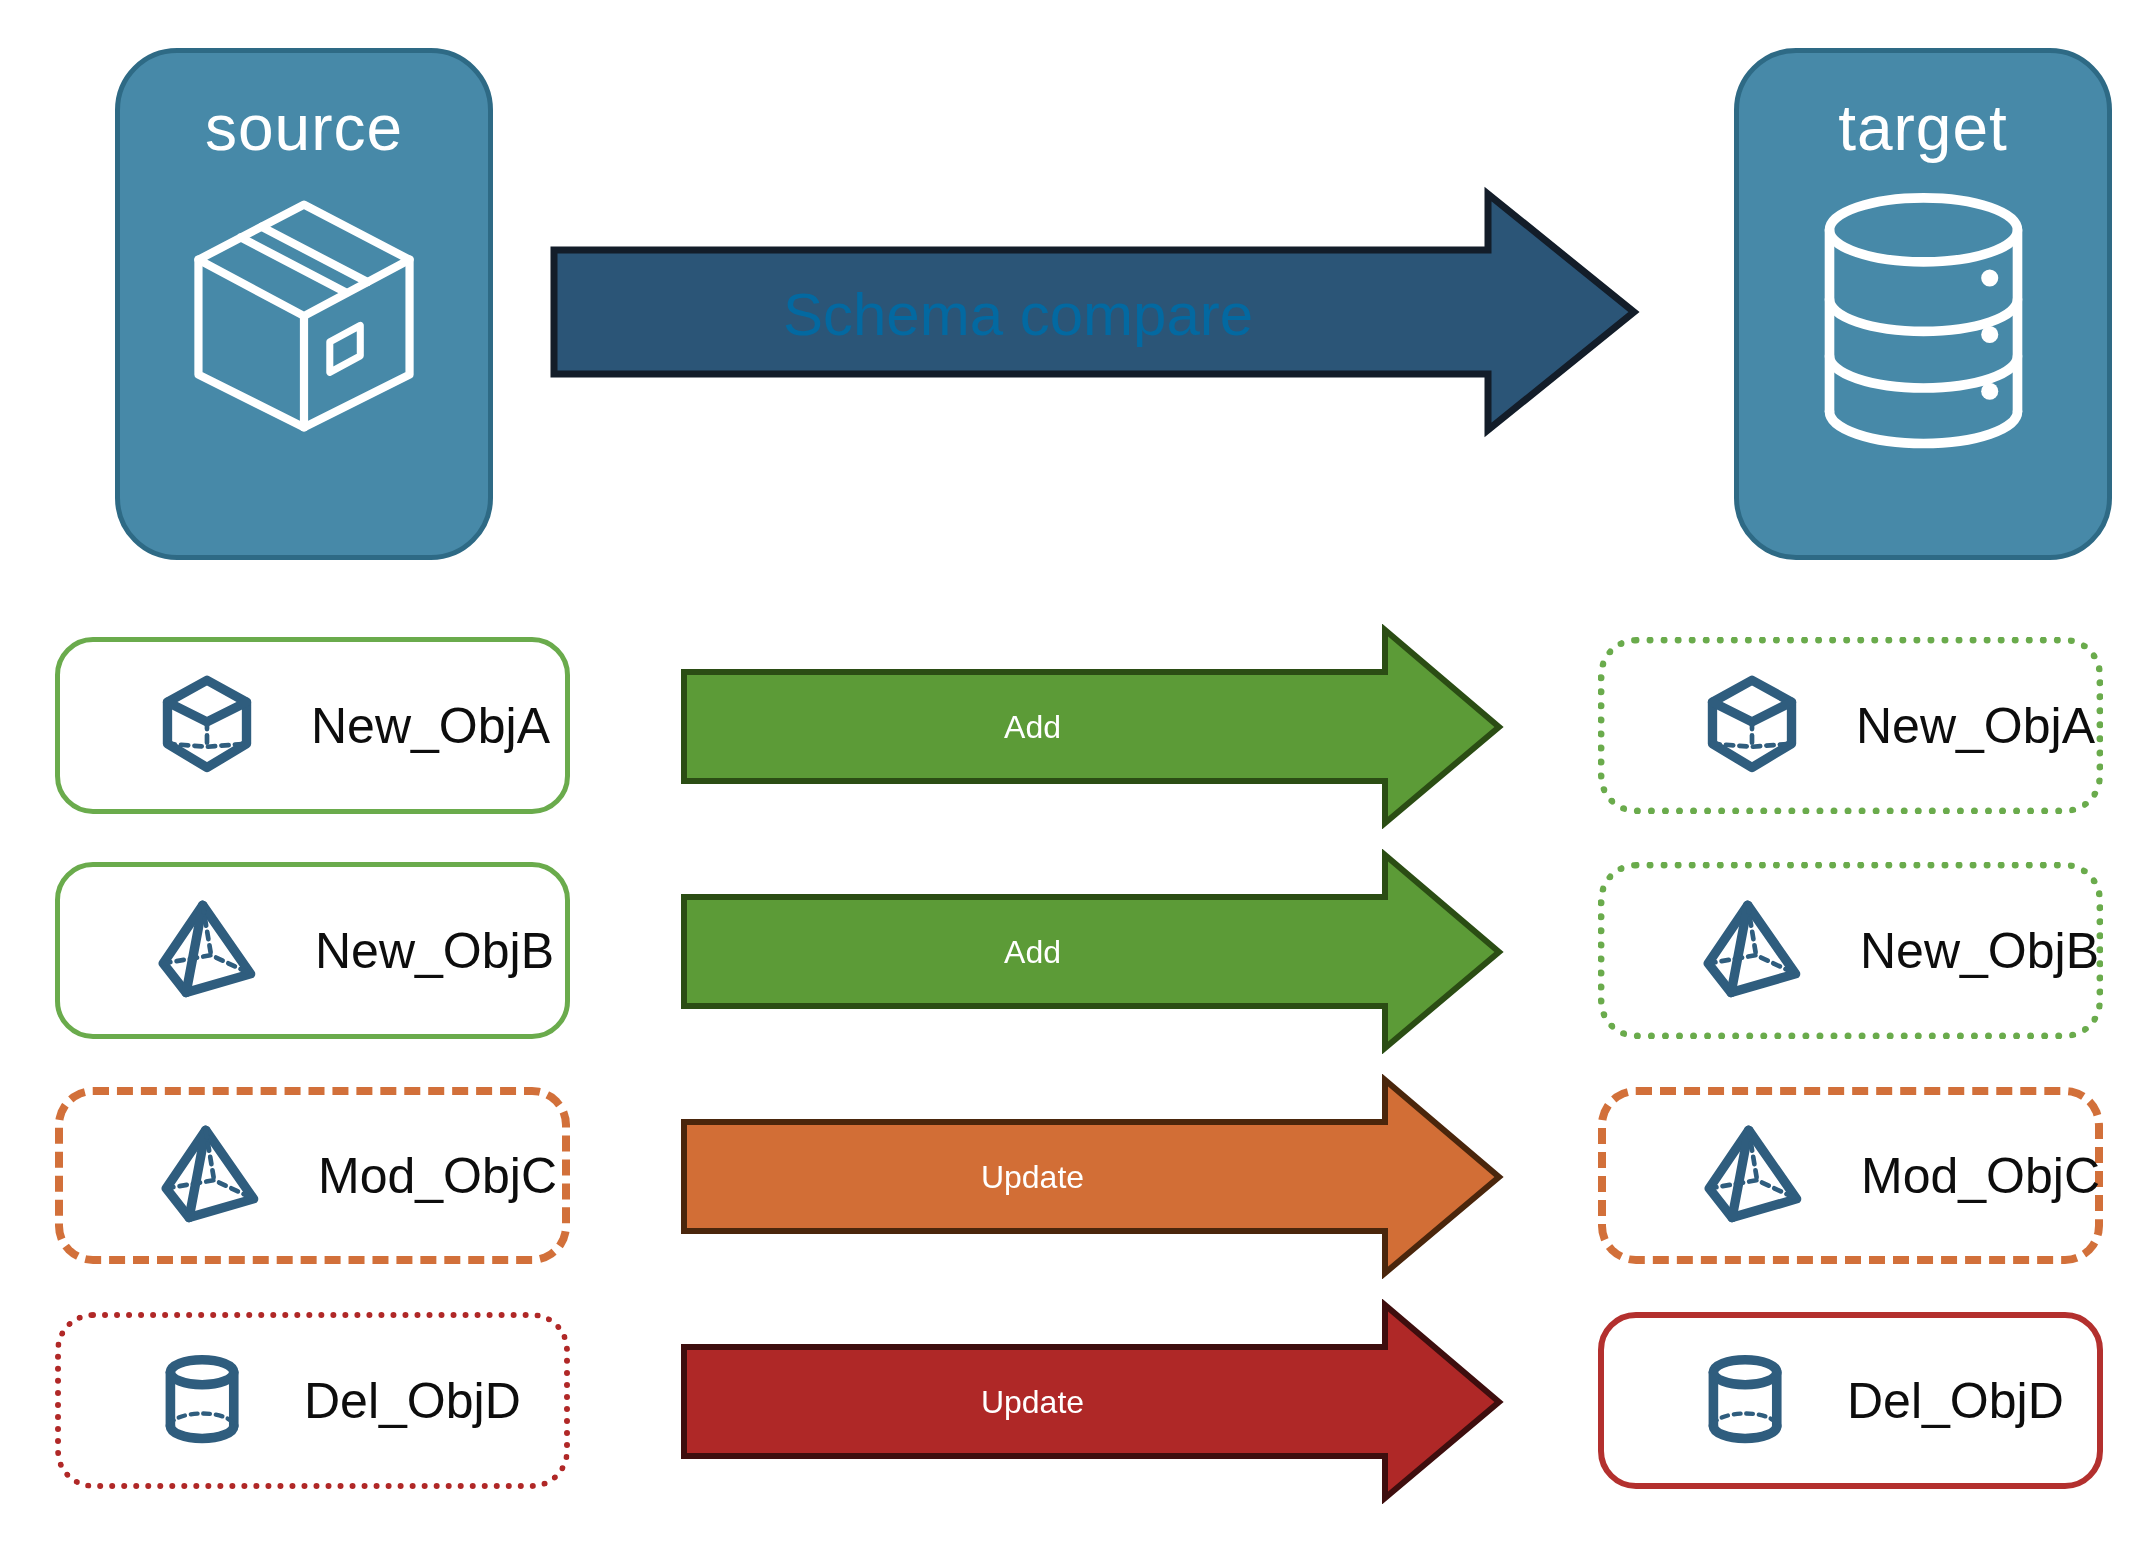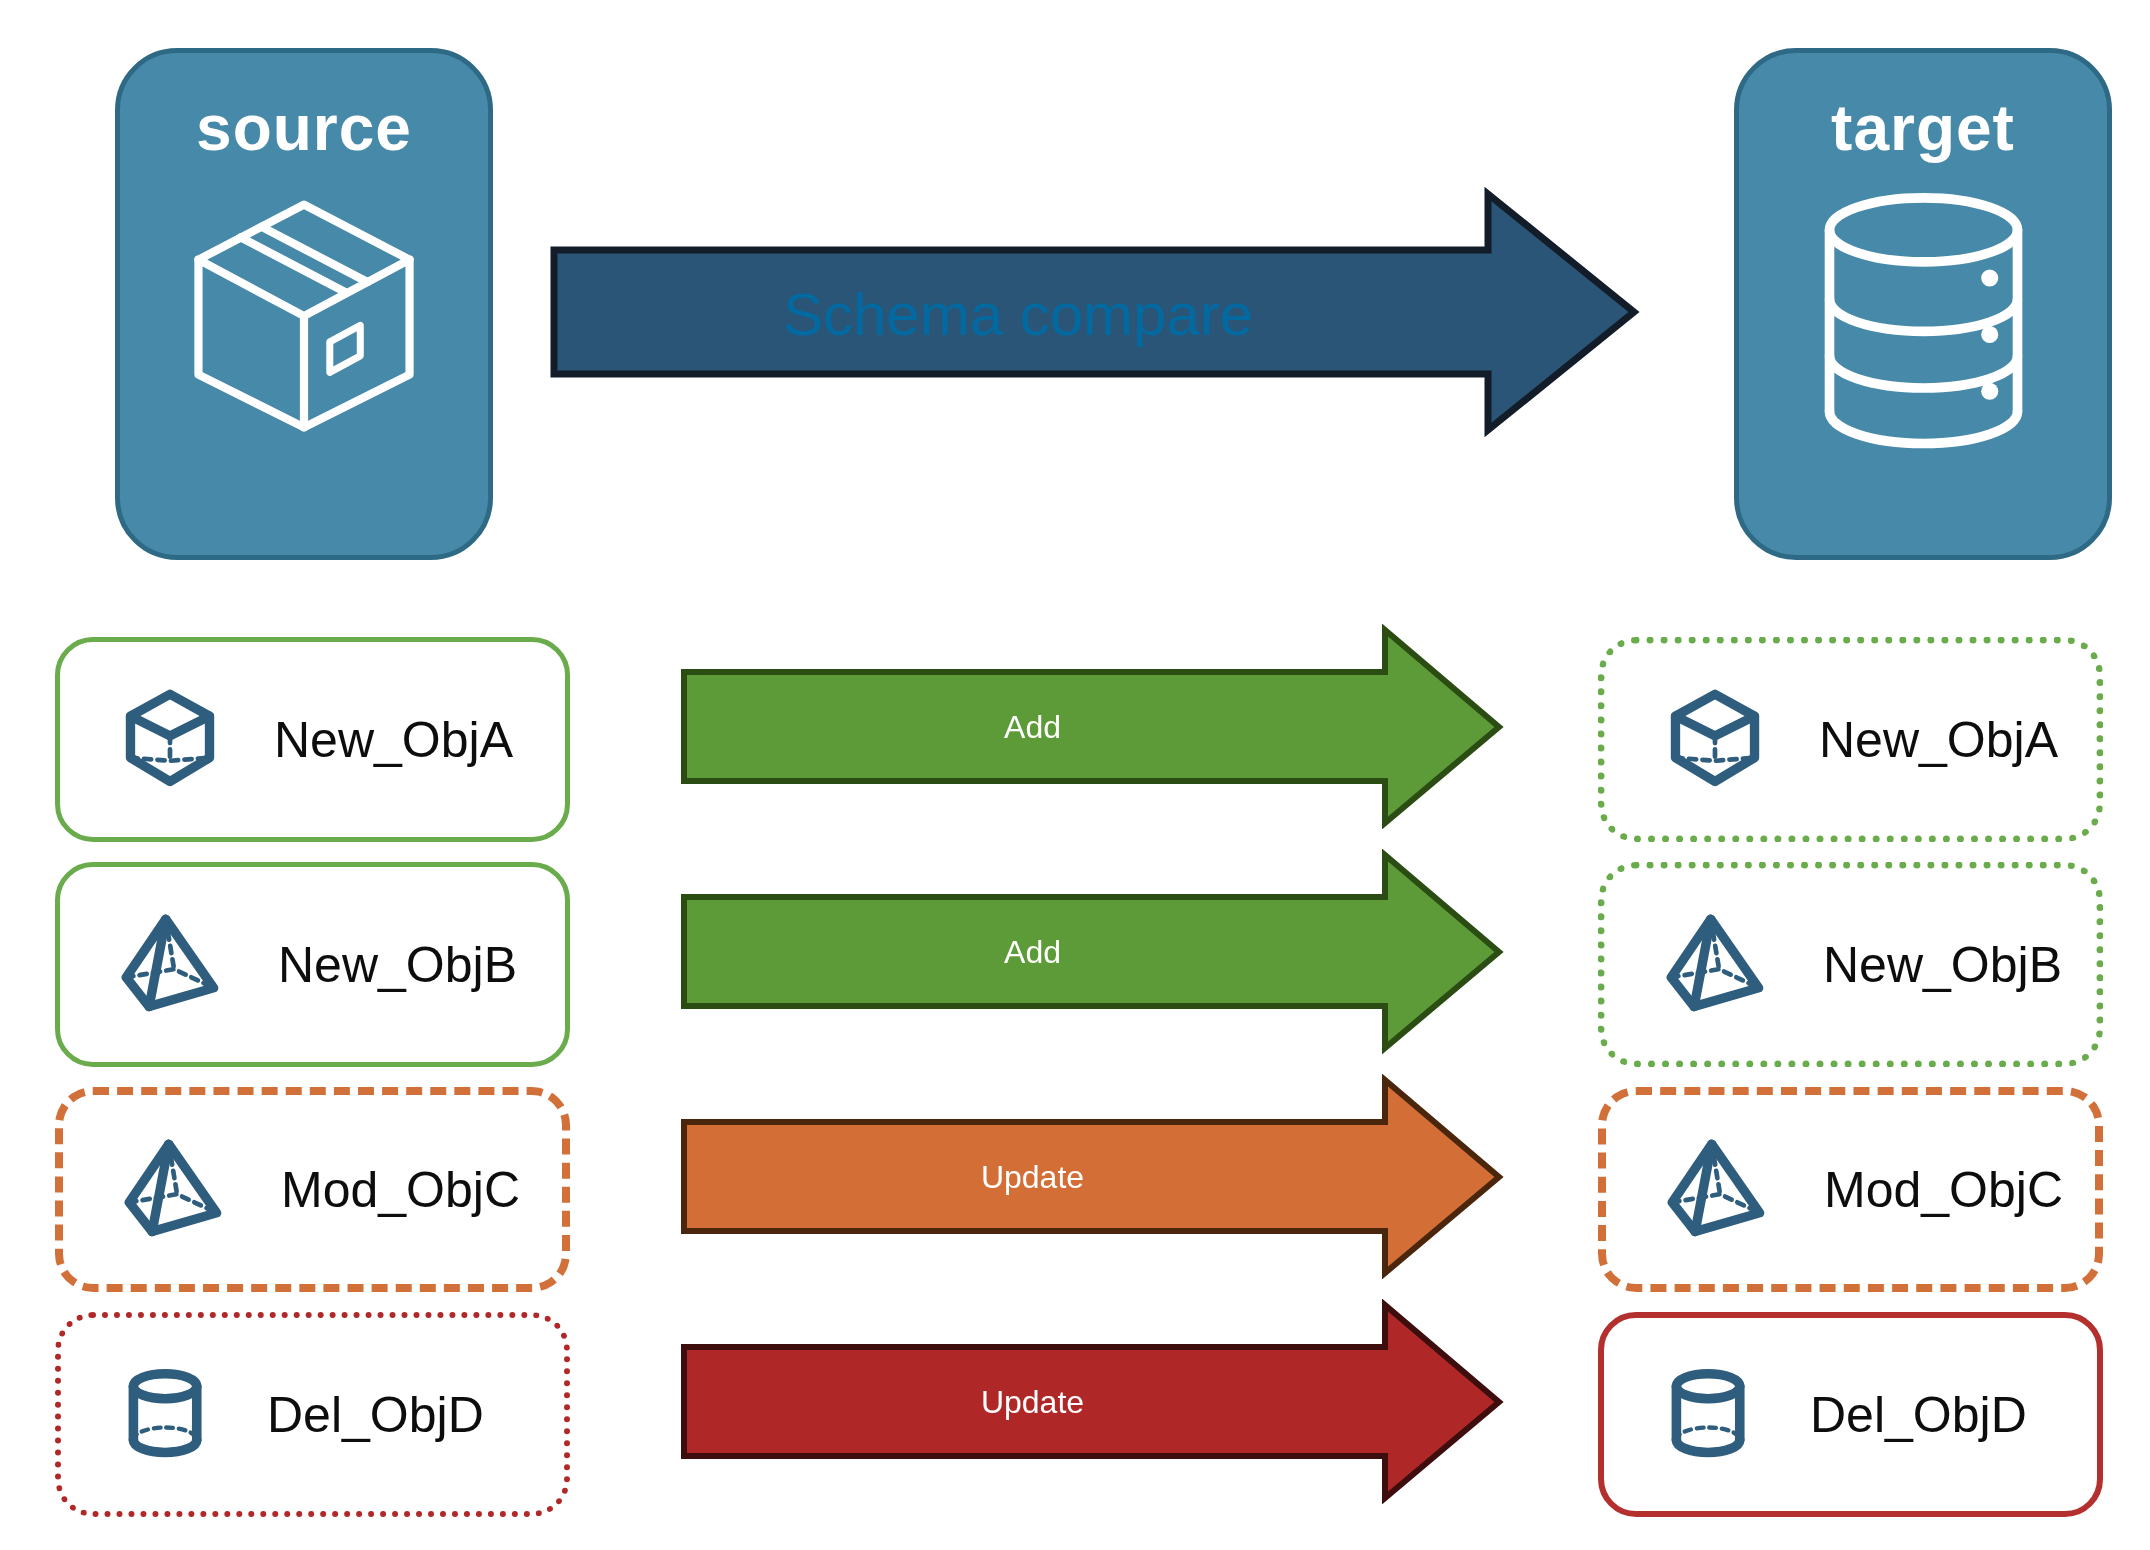--- a/index.html
+++ b/index.html
@@ -9,34 +9,34 @@
   }
   
   .node-box{
     position:absolute;top:48px;width:378px;height:512px;
     background:#4789A8;border:5px solid #2E6A85;border-radius:62px;
     display:flex;flex-direction:column;align-items:center;box-sizing:border-box;
   }
   .node-source{left:115px;}
   .node-target{left:1734px;}
   .node-label{
-    margin-top:38px;color:#ffffff;font-weight:bold;font-size:64px;letter-spacing:1px;
+    margin-top:38px;color:#ffffff;font-weight:normal;font-size:64px;letter-spacing:1px;
   }
   .node-icon{margin-top:22px;}
   
   .main-arrow{position:absolute;left:548px;top:186px;}
   .main-arrow-label{
     position:absolute;left:548px;top:252px;width:940px;height:124px;
     display:flex;align-items:center;justify-content:center;
     color:#0369a1;font-size:60px;
   }
   
   .obj-box{
-    position:absolute;width:515px;height:205px;background:#ffffff;
-    border-radius:38px;display:flex;align-items:center;box-sizing:border-box;
+    position:absolute;width:515px;height:177px;background:#ffffff;
+    border-radius:38px;display:flex;align-items:center;box-sizing:border-box;padding-left:37px;
   }
   .obj-box.right{width:505px;left:1598px;}
   .obj-box.left{left:55px;}
   .b-solid-green{border:5px solid #6AAB4C;}
   .b-dotted-green{border:7px dotted #6AAB4C;}
   .b-dashed-orange{border:8px dashed #D2703A;}
   .b-dotted-red{border:6px dotted #B02827;}
   .b-solid-red{border:6px solid #B3302E;}
   .obj-icon{margin-left:58px;flex:none;}
   .obj-label{margin-left:52px;color:#0d0d0d;font-size:50px;}

